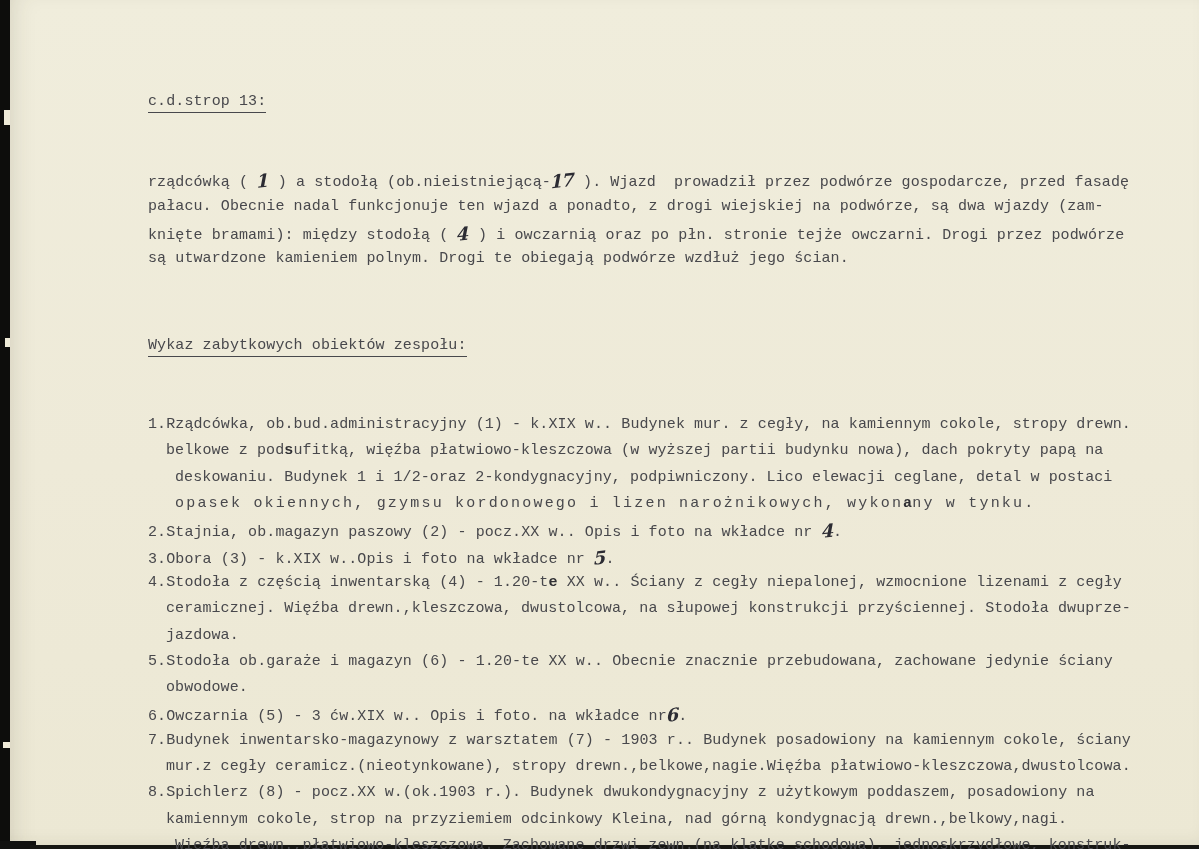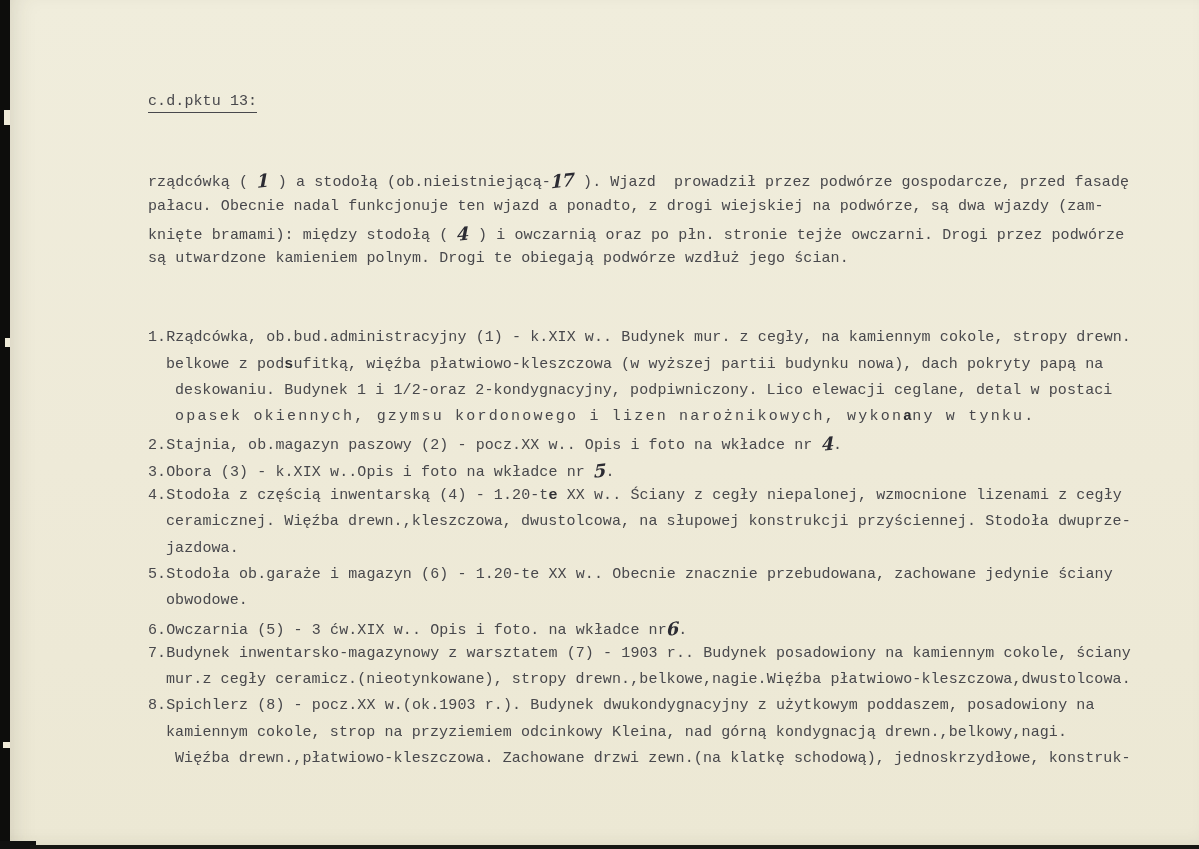--- a/index.html
+++ b/index.html
@@ -52,17 +52,18 @@
 
 <div class="page">
   <div class="edge-left"></div>
   <div class="edge-notch notch-1"></div>
   <div class="edge-notch notch-2"></div>
   <div class="edge-notch notch-3"></div>
   <div class="edge-corner"></div>
   <div class="edge-bottom"></div>
 
   <div class="content">
-    <div class="heading-line"><span class="ul">c.d.pktu 13:</span></div>
+    <div class="heading-line"><span class="ul">c.d.strop 13:</span></div>
     <div><div class="line" style="padding-left: 0px;"><span class="typed">rządcówką ( </span><span class="hand">1</span><span class="typed"> ) a stodołą (ob.nieistniejącą-</span><span class="hand">17</span><span class="typed"> ). Wjazd  prowadził przez podwórze gospodarcze, przed fasadę</span></div><div class="line" style="padding-left: 0px;"><span class="typed">pałacu. Obecnie nadal funkcjonuje ten wjazd a ponadto, z drogi wiejskiej na podwórze, są dwa wjazdy (zam-</span></div><div class="line" style="padding-left: 0px;"><span class="typed">knięte bramami): między stodołą ( </span><span class="hand">4</span><span class="typed"> ) i owczarnią oraz po płn. stronie tejże owczarni. Drogi przez podwórze</span></div><div class="line" style="padding-left: 0px;"><span class="typed">są utwardzone kamieniem polnym. Drogi te obiegają podwórze wzdłuż jego ścian.</span></div></div>
+    <div class="heading-line section-gap"><span class="ul">Wykaz zabytkowych obiektów zespołu:</span></div>
     <div><div class="line" style="padding-left: 0px;"><span class="typed">1.Rządcówka, ob.bud.administracyjny (1) - k.XIX w.. Budynek mur. z cegły, na kamiennym cokole, stropy drewn.</span></div><div class="line" style="padding-left: 18px;"><span class="typed">belkowe z pod</span><span class="overtype">s</span><span class="typed">ufitką, więźba płatwiowo-kleszczowa (w wyższej partii budynku nowa), dach pokryty papą na</span></div><div class="line" style="padding-left: 27px;"><span class="typed">deskowaniu. Budynek 1 i 1/2-oraz 2-kondygnacyjny, podpiwniczony. Lico elewacji ceglane, detal w postaci</span></div><div class="line spaced" style="padding-left: 27px;"><span class="typed">opasek okiennych, gzymsu kordonowego i lizen narożnikowych, wykon</span><span class="overtype">a</span><span class="typed">ny w tynku.</span></div><div class="line" style="padding-left: 0px;"><span class="typed">2.Stajnia, ob.magazyn paszowy (2) - pocz.XX w.. Opis i foto na wkładce nr </span><span class="hand">4</span><span class="typed">.</span></div><div class="line" style="padding-left: 0px;"><span class="typed">3.Obora (3) - k.XIX w..Opis i foto na wkładce nr </span><span class="hand">5</span><span class="typed">.</span></div><div class="line" style="padding-left: 0px;"><span class="typed">4.Stodoła z częścią inwentarską (4) - 1.20-t</span><span class="overtype">e</span><span class="typed"> XX w.. Ściany z cegły niepalonej, wzmocnione lizenami z cegły</span></div><div class="line" style="padding-left: 18px;"><span class="typed">ceramicznej. Więźba drewn.,kleszczowa, dwustolcowa, na słupowej konstrukcji przyściennej. Stodoła dwuprze-</span></div><div class="line" style="padding-left: 18px;"><span class="typed">jazdowa.</span></div><div class="line" style="padding-left: 0px;"><span class="typed">5.Stodoła ob.garaże i magazyn (6) - 1.20-te XX w.. Obecnie znacznie przebudowana, zachowane jedynie ściany</span></div><div class="line" style="padding-left: 18px;"><span class="typed">obwodowe.</span></div><div class="line" style="padding-left: 0px;"><span class="typed">6.Owczarnia (5) - 3 ćw.XIX w.. Opis i foto. na wkładce nr</span><span class="hand">6</span><span class="typed">.</span></div><div class="line" style="padding-left: 0px;"><span class="typed">7.Budynek inwentarsko-magazynowy z warsztatem (7) - 1903 r.. Budynek posadowiony na kamiennym cokole, ściany</span></div><div class="line" style="padding-left: 18px;"><span class="typed">mur.z cegły ceramicz.(nieotynkowane), stropy drewn.,belkowe,nagie.Więźba płatwiowo-kleszczowa,dwustolcowa.</span></div><div class="line" style="padding-left: 0px;"><span class="typed">8.Spichlerz (8) - pocz.XX w.(ok.1903 r.). Budynek dwukondygnacyjny z użytkowym poddaszem, posadowiony na</span></div><div class="line" style="padding-left: 18px;"><span class="typed">kamiennym cokole, strop na przyziemiem odcinkowy Kleina, nad górną kondygnacją drewn.,belkowy,nagi.</span></div><div class="line" style="padding-left: 27px;"><span class="typed">Więźba drewn.,płatwiowo-kleszczowa. Zachowane drzwi zewn.(na klatkę schodową), jednoskrzydłowe, konstruk-</span></div></div>
   </div>
 </div>
 
 </body></html>

